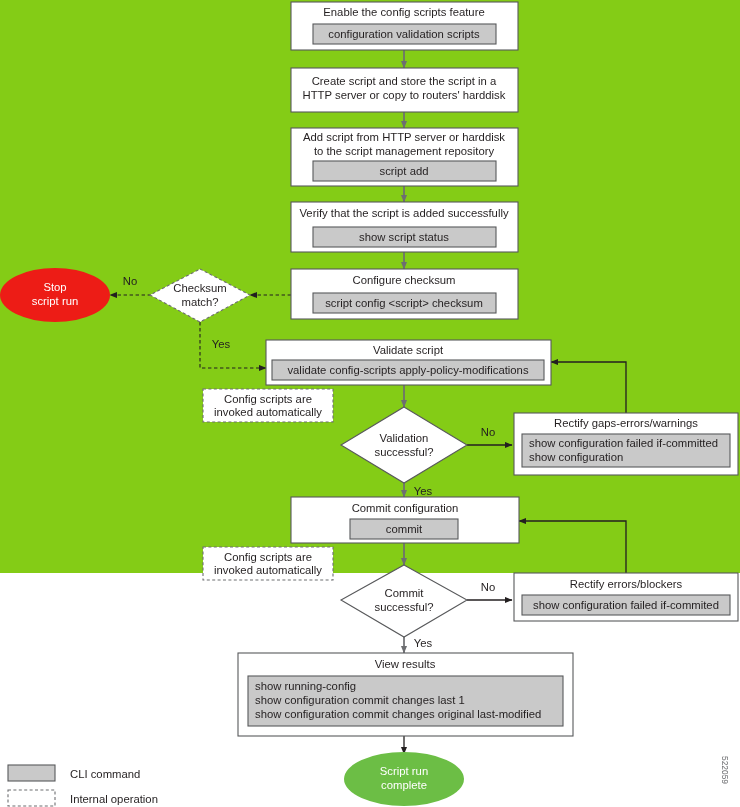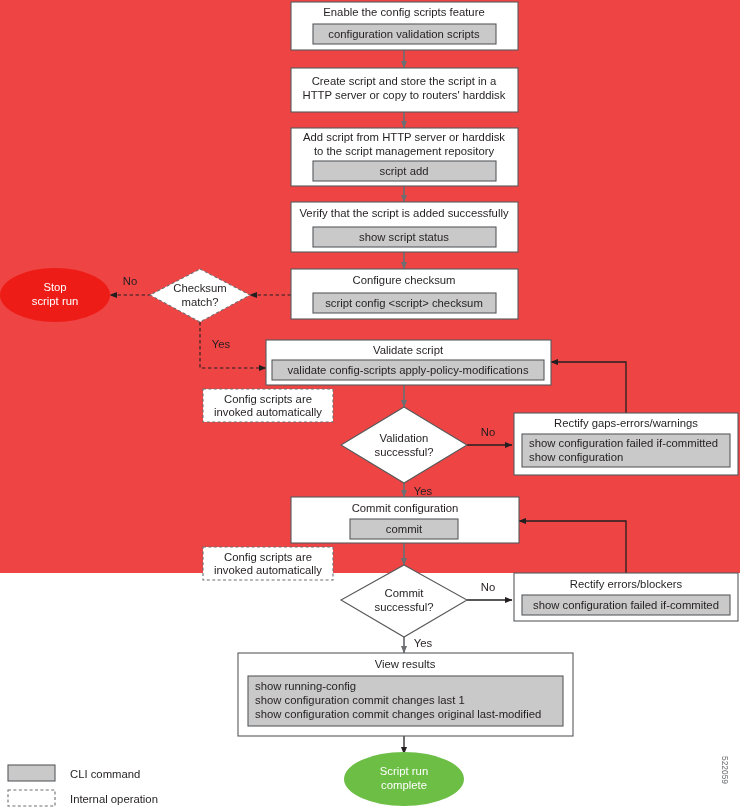--- a/index.html
+++ b/index.html
@@ -1,18 +1,18 @@
 <!DOCTYPE html>
 <html><head>
 <meta charset="utf-8">
 <style>
   html,body{margin:0;padding:0;background:#ffffff;}
   body{width:740px;height:807px;overflow:hidden;
        font-family:"Liberation Sans","DejaVu Sans",sans-serif;}
-  #stage{position:relative;width:740px;height:573px;background:#ef4444;}
+  #stage{position:relative;width:740px;height:573px;background:#84cc16;}
   svg#flow{position:absolute;left:0;top:0;width:740px;height:807px;}
 
   .box-fill{fill:#ffffff;stroke:#58595b;stroke-width:1.1;}
   .dbox-fill{fill:#ffffff;stroke:#6d6e71;stroke-width:1.1;stroke-dasharray:3 2.4;}
   .cmd-fill{fill:#c9c9c9;stroke:#58595b;stroke-width:1.1;}
   .diamond-solid{fill:#ffffff;stroke:#58595b;stroke-width:1.1;}
   .diamond-dash{fill:#ffffff;stroke:#6d6e71;stroke-width:1.1;stroke-dasharray:3 2.4;}
   .ell-stop{fill:#ed1c16;stroke:none;}
   .ell-done{fill:#6cbe45;stroke:none;}
 

